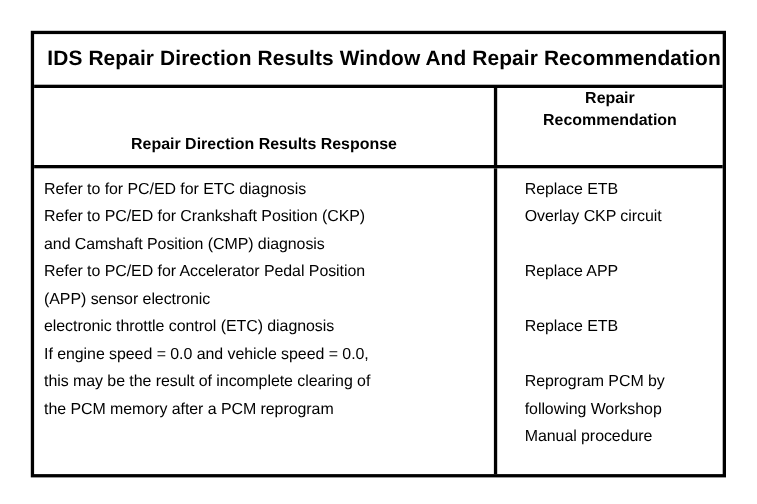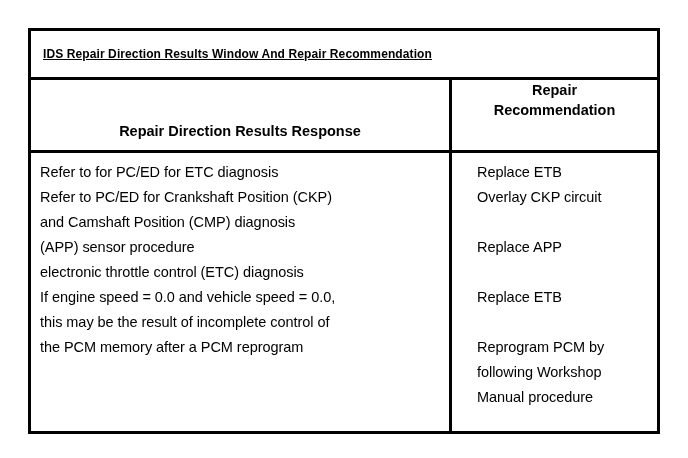--- a/index.html
+++ b/index.html
@@ -43,25 +43,24 @@
     top: 0;
     right: 0;
     height: 49px;
     border-bottom: 3px solid #000000;
     box-sizing: border-box;
     display: flex;
     align-items: center;
     padding-left: 12px;
   }
   .title-text {
-    font-size: 12px;
+    font-size: 19px;
     font-weight: bold;
     letter-spacing: 0.1px;
     white-space: nowrap;
-    text-decoration: underline;
   }
 
   
   .header-row {
     position: absolute;
     left: 0;
     top: 49px;
     right: 0;
     height: 73px;
     border-bottom: 3px solid #000000;
@@ -157,24 +156,25 @@
       </div>
     </div>
 
     <div class="body-row">
 
       <div class="body-cell-left">
         <div class="line-stack">
           <div class="text-line">Refer to for PC/ED for ETC diagnosis</div>
           <div class="text-line">Refer to PC/ED for Crankshaft Position (CKP)</div>
           <div class="text-line">and Camshaft Position (CMP) diagnosis</div>
-          <div class="text-line">(APP) sensor procedure</div>
+          <div class="text-line">Refer to PC/ED for Accelerator Pedal Position</div>
+          <div class="text-line">(APP) sensor electronic</div>
           <div class="text-line">electronic throttle control (ETC) diagnosis</div>
           <div class="text-line">If engine speed = 0.0 and vehicle speed = 0.0,</div>
-          <div class="text-line">this may be the result of incomplete control of</div>
+          <div class="text-line">this may be the result of incomplete clearing of</div>
           <div class="text-line">the PCM memory after a PCM reprogram</div>
         </div>
       </div>
 
       <div class="body-cell-right">
         <div class="line-stack">
           <div class="text-line">Replace ETB</div>
           <div class="text-line">Overlay CKP circuit</div>
           <div class="text-line blank"></div>
           <div class="text-line">Replace APP</div>

